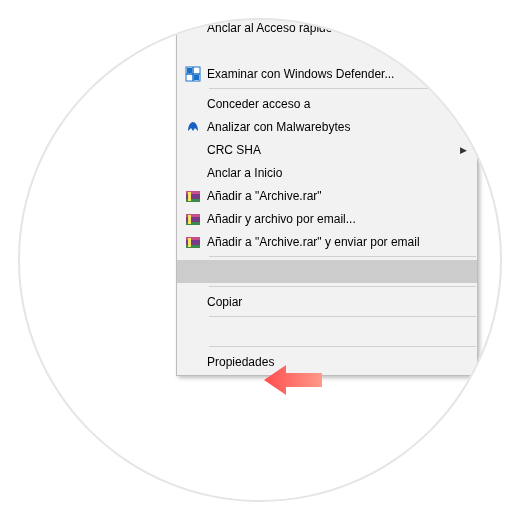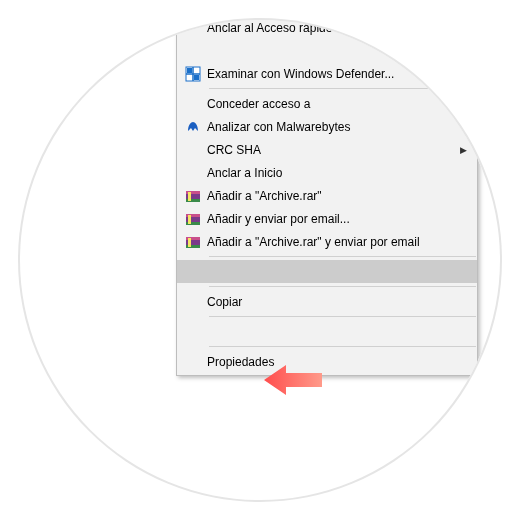--- a/index.html
+++ b/index.html
@@ -149,21 +149,21 @@
       </div>
       <div class="item">
         <span class="icon-slot">
           <svg width="16" height="16">
             <rect x="1" y="3" width="14" height="11" fill="#7a3a8a"></rect>
             <rect x="1" y="3" width="14" height="3" fill="#c94f8a"></rect>
             <rect x="1" y="11" width="14" height="3" fill="#3a8a4a"></rect>
             <rect x="3" y="4" width="3" height="9" fill="#f5e663"></rect>
           </svg>
         </span>
-        <span class="label">Añadir y enviar por email...</span>
+        <span class="label">Añadir y archivo por email...</span>
       </div>
       <div class="item">
         <span class="icon-slot">
           <svg width="16" height="16">
             <rect x="1" y="3" width="14" height="11" fill="#7a3a8a"></rect>
             <rect x="1" y="3" width="14" height="3" fill="#c94f8a"></rect>
             <rect x="1" y="11" width="14" height="3" fill="#3a8a4a"></rect>
             <rect x="3" y="4" width="3" height="9" fill="#f5e663"></rect>
           </svg>
         </span>

